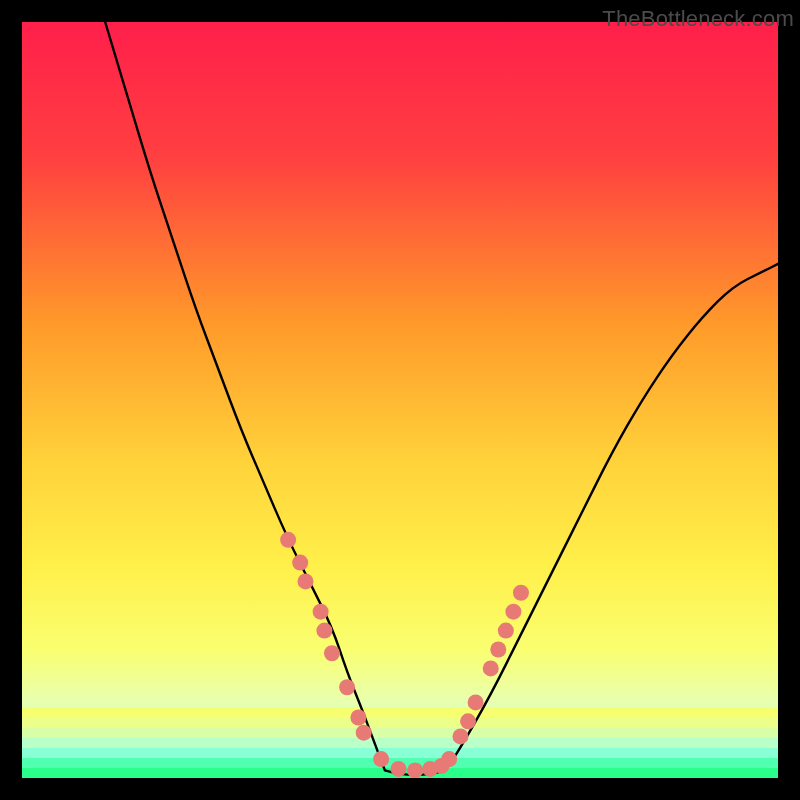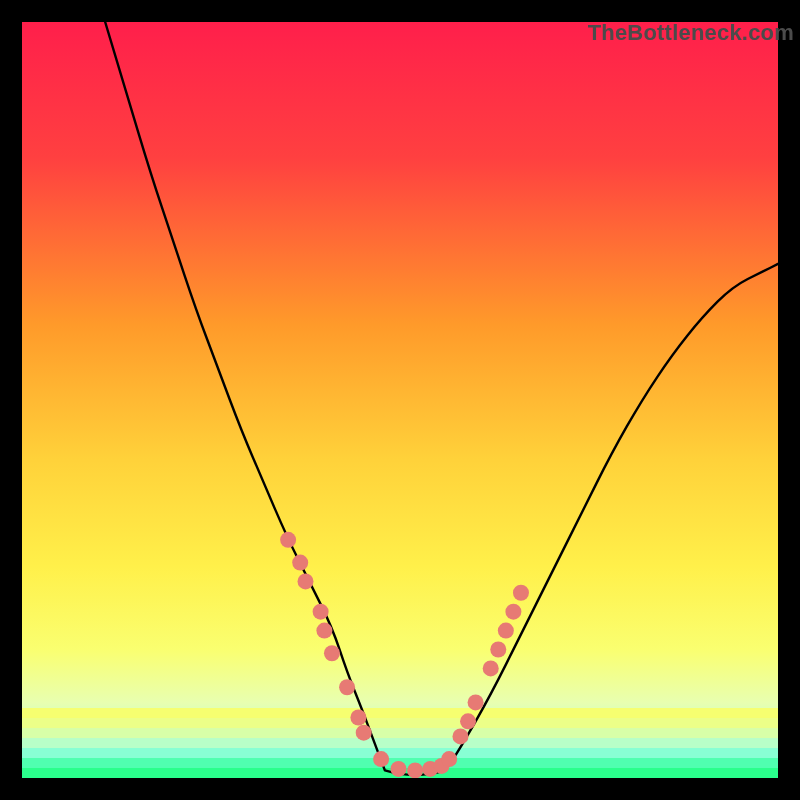--- a/index.html
+++ b/index.html
@@ -21,25 +21,25 @@
   }
   .plot {
     position: absolute;
     left: 0;
     top: 0;
     width: 756px;
     height: 756px;
   }
   .watermark {
     position: absolute;
-    top: 20px;
+    top: 6px;
     right: 6px;
     color: #4b4b4b;
     font-size: 22px;
-    font-weight: 700;
+    font-weight: 400;
     letter-spacing: 0.2px;
     user-select: none;
   }
 </style>
 </head>
 <body>
 
 <div class="frame">
   <svg class="plot" viewBox="0 0 756 756" preserveAspectRatio="none">
     <defs>

